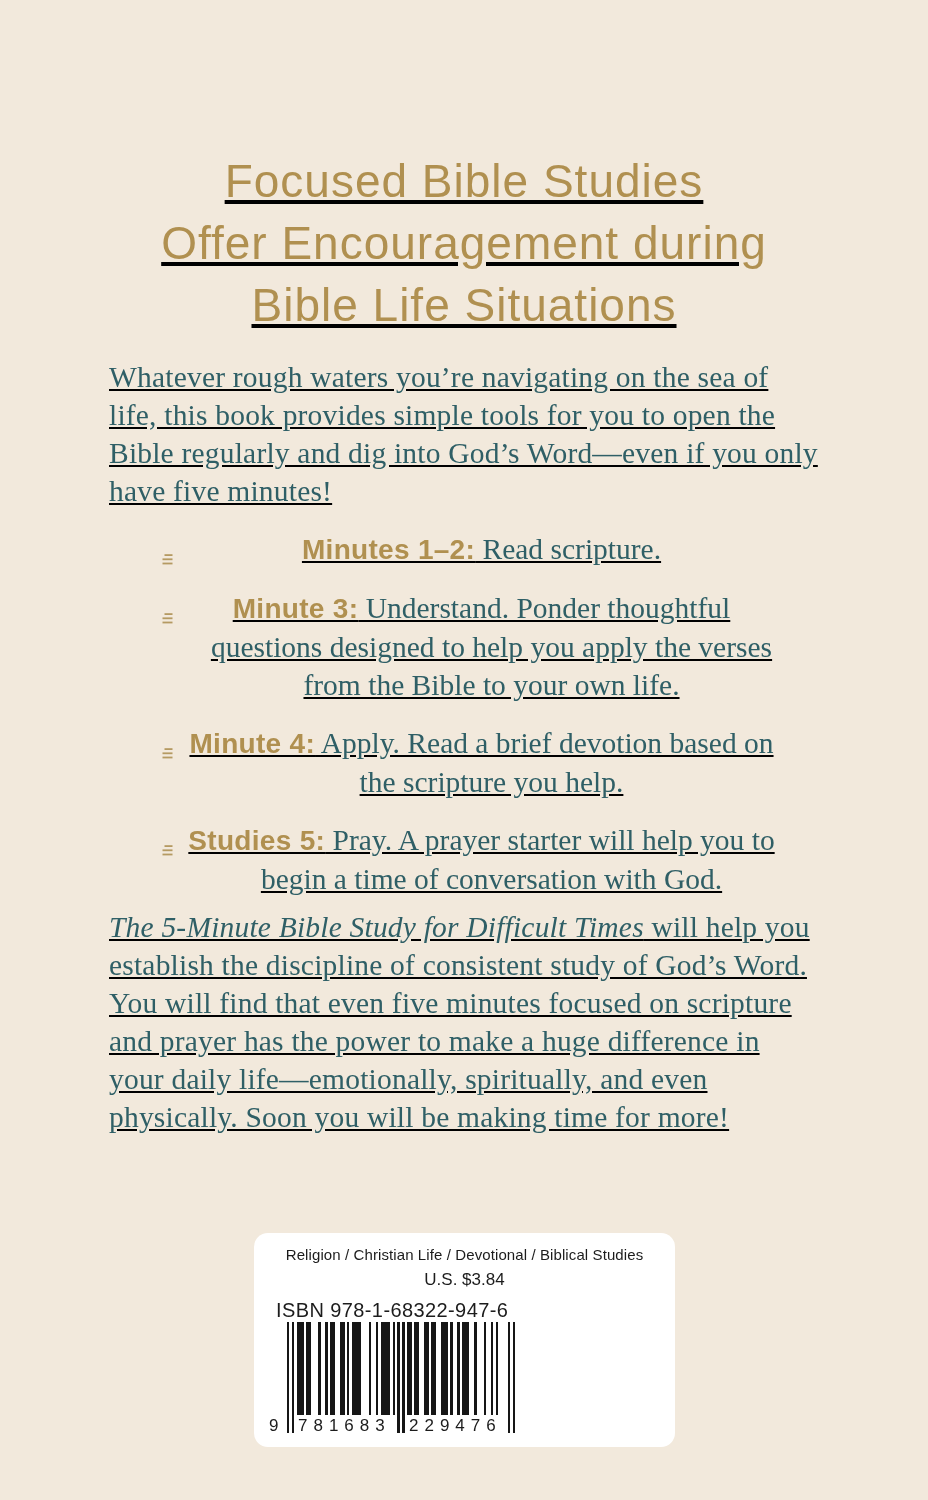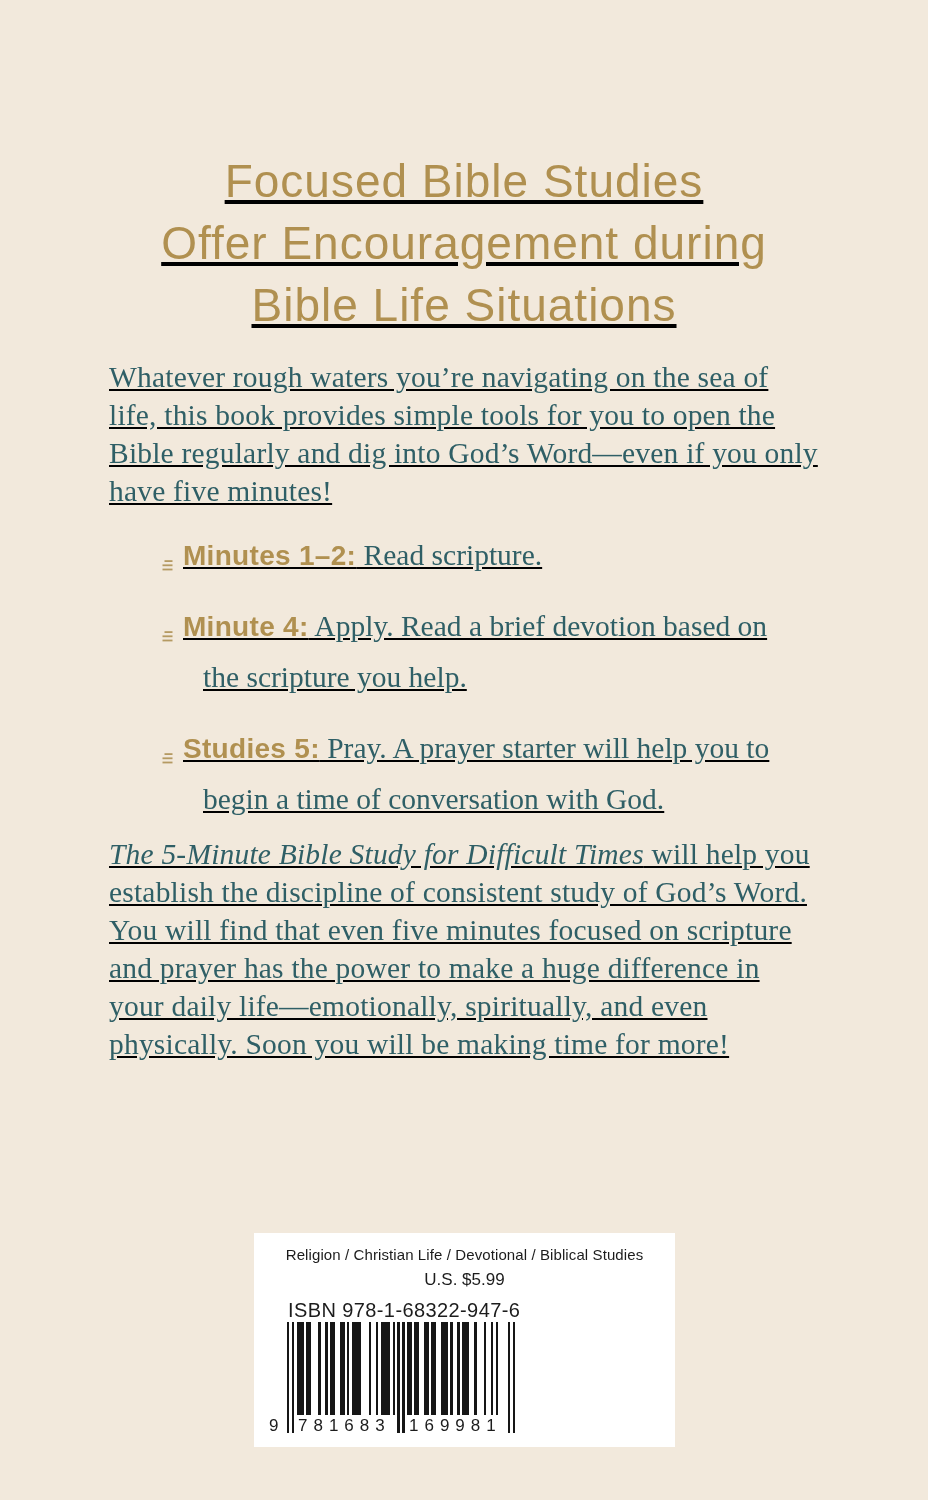--- a/index.html
+++ b/index.html
@@ -44,22 +44,23 @@
     margin: 20px 0 0 160px;
     padding: 0;
     width: 620px;
   }
   .bullets li {
     position: relative;
     padding-left: 43px;
     text-indent: -20px;
     margin-bottom: 20px;
     font-size: 29.5px;
-    line-height: 51px;
+    line-height: 38px;
     color: #2f5f66;
+    text-align: center;
   }
   .bullets li:last-child { margin-bottom: 0; }
   .bullet-marker {
     position: absolute;
     left: 0; top: 8px;
     text-indent: 0;
   }
   .bullet-label {
     font-family: "Liberation Sans", sans-serif;
     font-weight: bold;
@@ -69,36 +70,37 @@
   }
 
   
   .barcode-box {
     position: absolute;
     left: 254px; top: 1233px;
     width: 421px; height: 214px;
     background: #ffffff;
     font-family: "Liberation Sans", sans-serif;
     color: #1c1c1c;
+    border-radius: 14px;
   }
   .bc-categories {
     text-align: center;
     font-size: 15px;
     margin-top: 13px;
     letter-spacing: 0.1px;
     white-space: nowrap;
   }
   .bc-price {
     text-align: center;
     font-size: 17px;
     margin-top: 7px;
   }
   .bc-isbn {
     position: absolute;
-    left: 34px; top: 66px;
+    left: 22px; top: 66px;
     font-size: 20px;
     letter-spacing: 0.4px;
     white-space: nowrap;
   }
   .ean13 {
     position: absolute;
     left: 33px; top: 89px;
     width: 228px; height: 111px;
   }
   .ean5 {
@@ -154,41 +156,53 @@
     <li>
       <span class="bullet-marker">
         <svg width="14" height="14" viewBox="0 0 14 14">
             <g fill="#b59a62">
               <rect x="4.5" y="1.2" width="8" height="1.8"></rect>
               <rect x="2.5" y="5.4" width="10" height="1.8"></rect>
               <rect x="2.5" y="9.6" width="10" height="1.8"></rect>
             </g>
           </svg>
       </span>
+      <span class="bullet-label">Minute 3:</span><span> Understand. Ponder thoughtful questions designed to help you apply the verses from the Bible to your own life.</span>
+    </li>
+    <li>
+      <span class="bullet-marker">
+        <svg width="14" height="14" viewBox="0 0 14 14">
+            <g fill="#b59a62">
+              <rect x="4.5" y="1.2" width="8" height="1.8"></rect>
+              <rect x="2.5" y="5.4" width="10" height="1.8"></rect>
+              <rect x="2.5" y="9.6" width="10" height="1.8"></rect>
+            </g>
+          </svg>
+      </span>
       <span class="bullet-label">Minute 4:</span><span> Apply. Read a brief devotion based on the scripture you help.</span>
     </li>
     <li>
       <span class="bullet-marker">
         <svg width="14" height="14" viewBox="0 0 14 14">
             <g fill="#b59a62">
               <rect x="4.5" y="1.2" width="8" height="1.8"></rect>
               <rect x="2.5" y="5.4" width="10" height="1.8"></rect>
               <rect x="2.5" y="9.6" width="10" height="1.8"></rect>
             </g>
           </svg>
       </span>
       <span class="bullet-label">Studies 5:</span><span> Pray. A prayer starter will help you to begin a time of conversation with God.</span>
     </li>
   </ul>
 
   <p class="para closing"><span class="italic-title">The 5-Minute Bible Study for Difficult Times</span><span> will help you establish the discipline of consistent study of God’s Word. You will find that even five minutes focused on scripture and prayer has the power to make a huge difference in your daily life—emotionally, spiritually, and even physically. Soon you will be making time for more!</span></p>
 
   <div class="barcode-box">
     <div class="bc-categories">Religion / Christian Life / Devotional / Biblical Studies</div>
-    <div class="bc-price">U.S. $5.99</div>
+    <div class="bc-price">U.S. $3.84</div>
     <div class="bc-isbn">ISBN 978-1-68322-947-6</div>
 
     <div class="ean13">
       <div class="bars">
           <div class="bar" style="left: 0px; width: 2.4px; height: 111px;"></div>
           <div class="bar" style="left: 4.8px; width: 2.4px; height: 111px;"></div>
           <div class="bar" style="left: 9.6px; width: 7.2px; height: 93px;"></div>
           <div class="bar" style="left: 19.2px; width: 4.8px; height: 93px;"></div>
           <div class="bar" style="left: 31.2px; width: 2.4px; height: 93px;"></div>
           <div class="bar" style="left: 38.4px; width: 2.4px; height: 93px;"></div>
@@ -213,19 +227,19 @@
           <div class="bar" style="left: 187.2px; width: 2.4px; height: 93px;"></div>
           <div class="bar" style="left: 196.8px; width: 2.4px; height: 93px;"></div>
           <div class="bar" style="left: 204px; width: 2.4px; height: 93px;"></div>
           <div class="bar" style="left: 208.8px; width: 2.4px; height: 93px;"></div>
           <div class="bar" style="left: 220.8px; width: 2.4px; height: 111px;"></div>
           <div class="bar" style="left: 225.6px; width: 2.4px; height: 111px;"></div>
         </div>
       <div class="bc-digits">
         <span class="d-first">9</span>
         <span class="d-g1">781683</span>
-        <span class="d-g2">169981</span>
+        <span class="d-g2">229476</span>
       </div>
     </div>
 
   </div>
 
 </div>
 
 </body></html>

